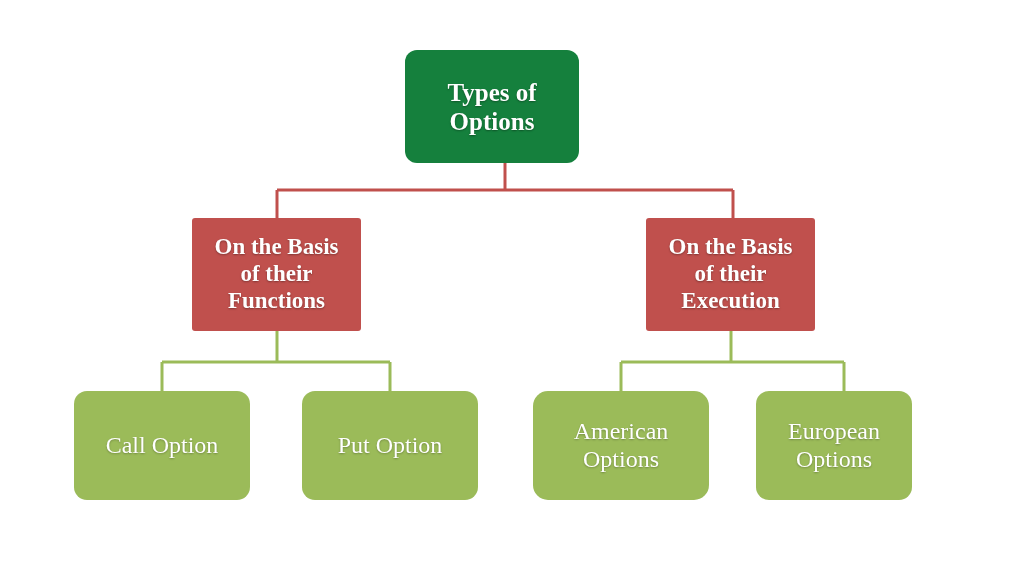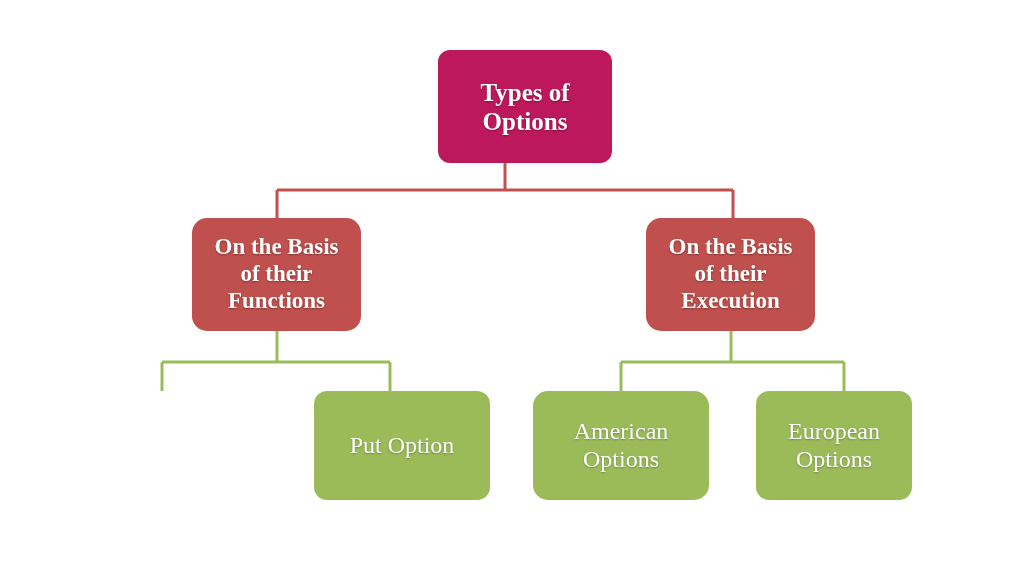--- a/index.html
+++ b/index.html
@@ -29,30 +29,30 @@
     pointer-events: none;
   }
   .node {
     position: absolute;
     box-sizing: border-box;
     display: flex;
     align-items: center;
     justify-content: center;
     text-align: center;
     color: #ffffff;
-    border-radius: 15px;
+    border-radius: 3px;
     line-height: 1.16;
     font-weight: bold;
     text-shadow: 0 1px 2px rgba(0,0,0,0.35);
     padding: 2px 6px;
     z-index: 2;
   }
   .node-root {
-    background: #be185d;
-    left: 438px;
+    background: #15803d;
+    left: 405px;
     top: 50px;
     width: 174px;
     height: 113px;
     font-size: 25px;
     border-radius: 12px;
   }
   .node-branch {
     background: #c0504d;
     top: 218px;
     width: 169px;
@@ -64,21 +64,21 @@
   .node-leaf {
     background: #9bbb59;
     top: 391px;
     height: 109px;
     font-size: 24px;
     font-weight: normal;
     text-shadow: 0 1px 2px rgba(0,0,0,0.28);
     border-radius: 13px;
   }
   .node-leaf.l0 { left: 74px;  width: 176px; }
-  .node-leaf.l1 { left: 302px; width: 176px; margin-left: 12px; }
+  .node-leaf.l1 { left: 302px; width: 176px; }
   .node-leaf.l2 { left: 533px; width: 176px; border-radius: 15px; }
   .node-leaf.l3 { left: 756px; width: 156px; }
   .node-label {
     display: block;
     white-space: pre-line;
   }
 </style>
 </head>
 <body>
 
@@ -118,20 +118,23 @@
 of their
 Functions</span>
   </div>
 
   <div class="node node-branch b1">
     <span class="node-label">On the Basis
 of their
 Execution</span>
   </div>
 
+  <div class="node node-leaf l0">
+    <span class="node-label">Call Option</span>
+  </div>
 
   <div class="node node-leaf l1">
     <span class="node-label">Put Option</span>
   </div>
 
   <div class="node node-leaf l2">
     <span class="node-label">American
 Options</span>
   </div>
 

